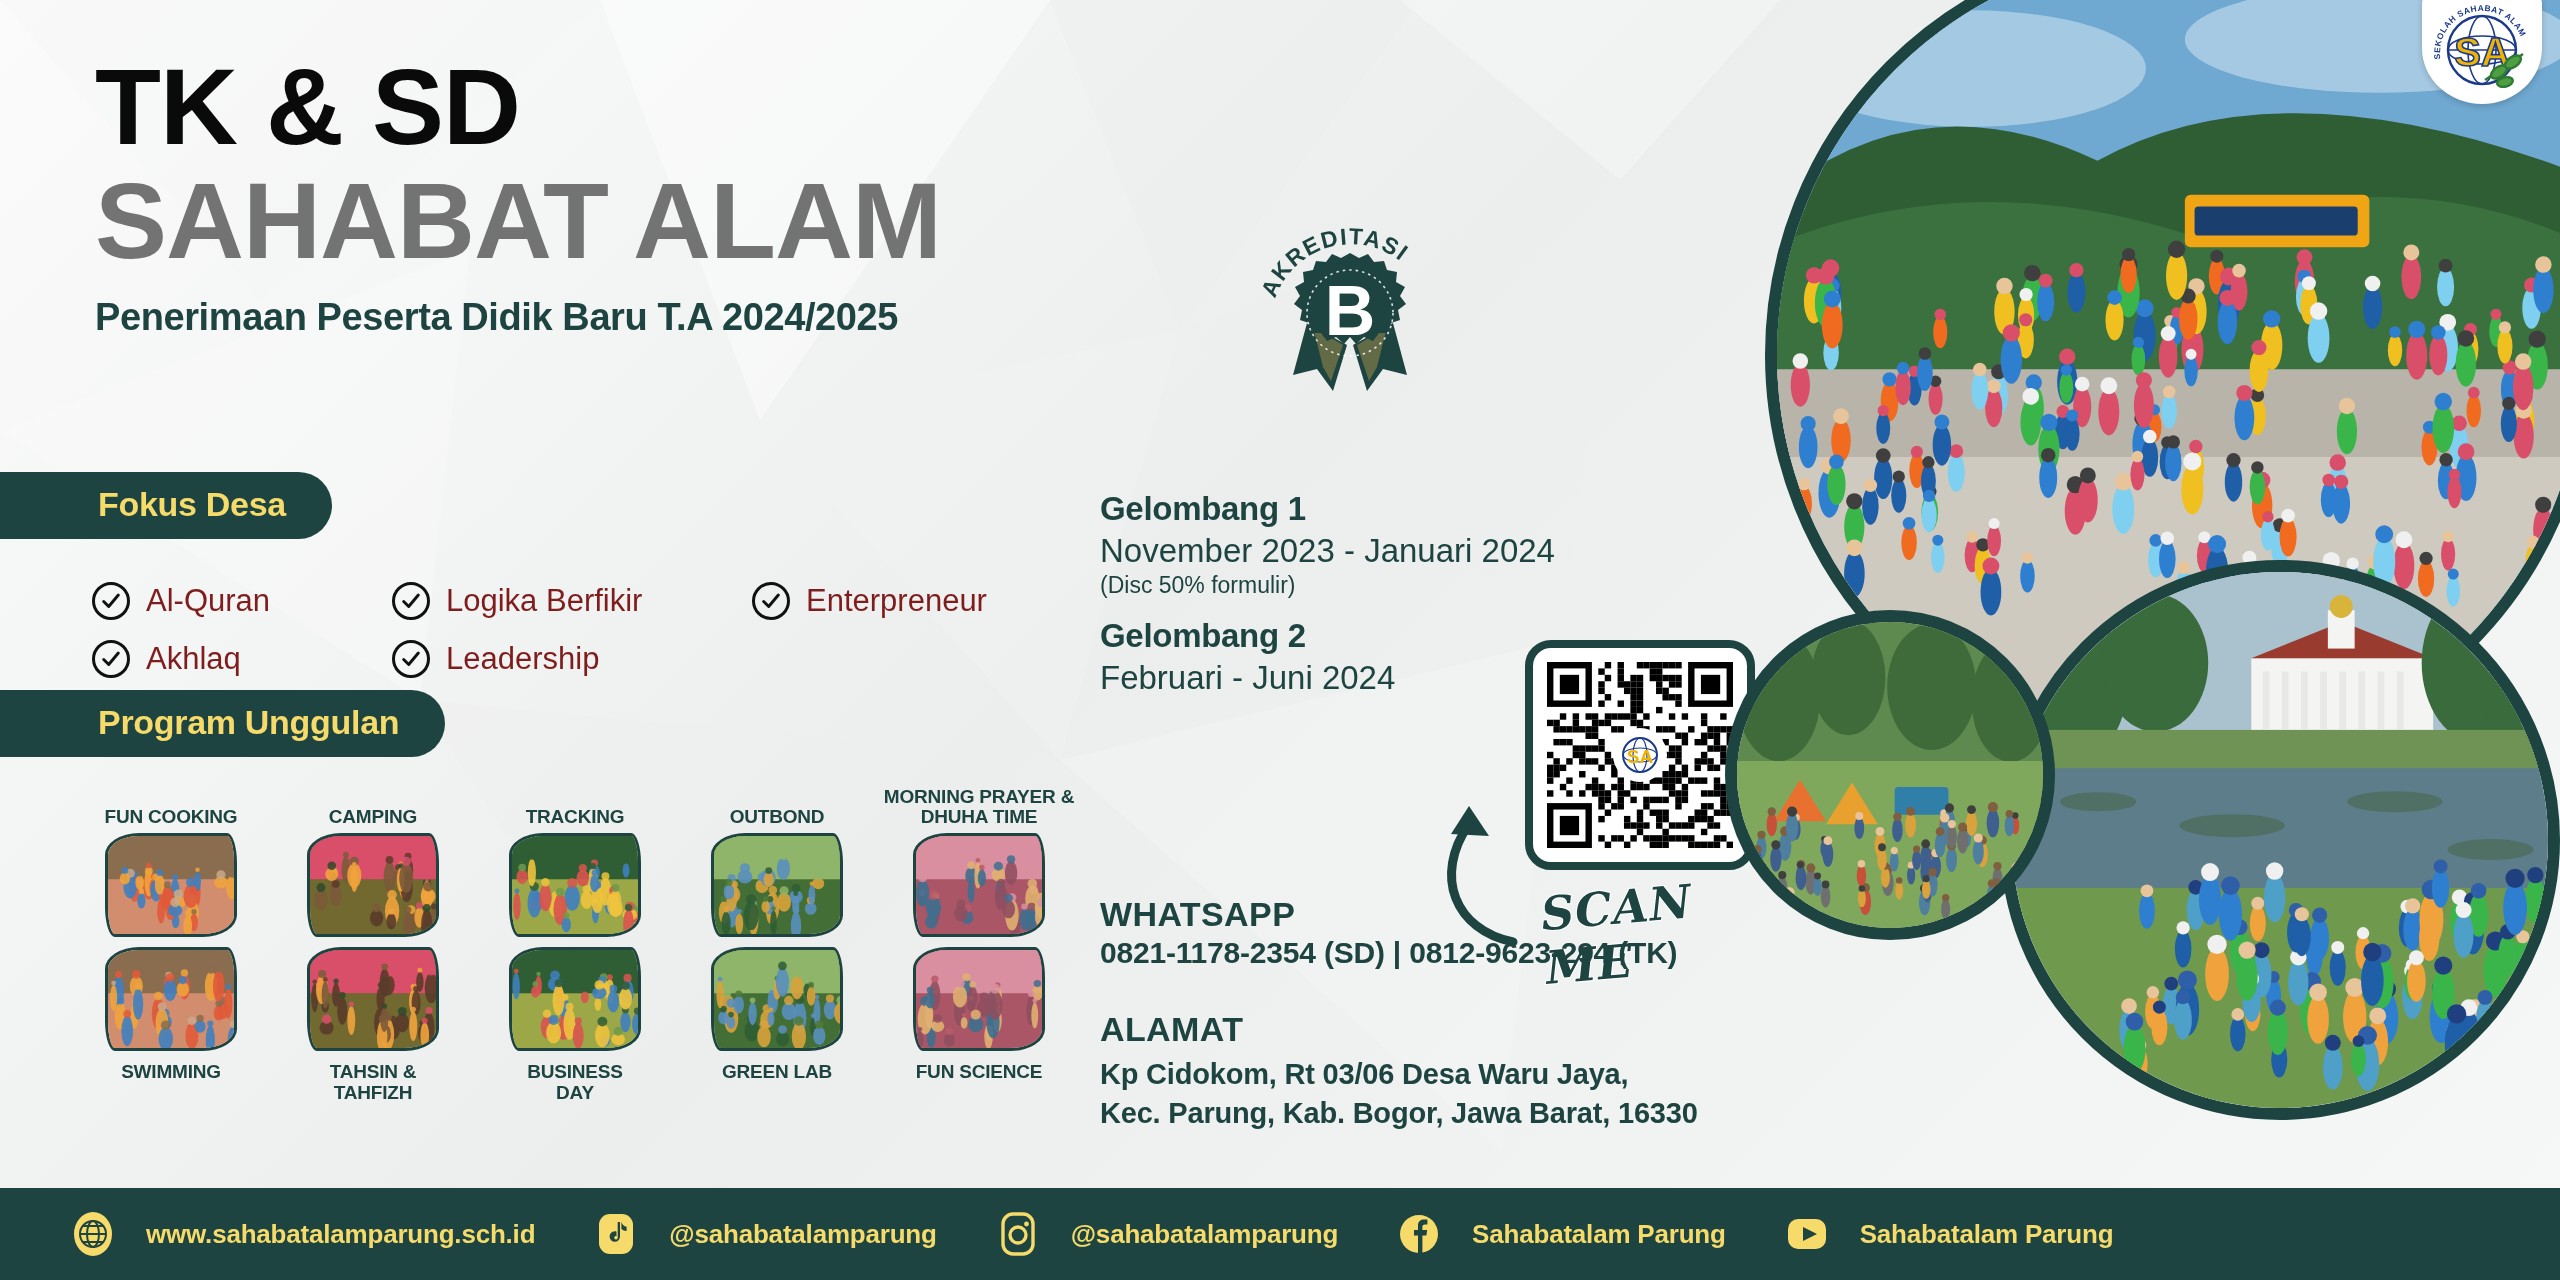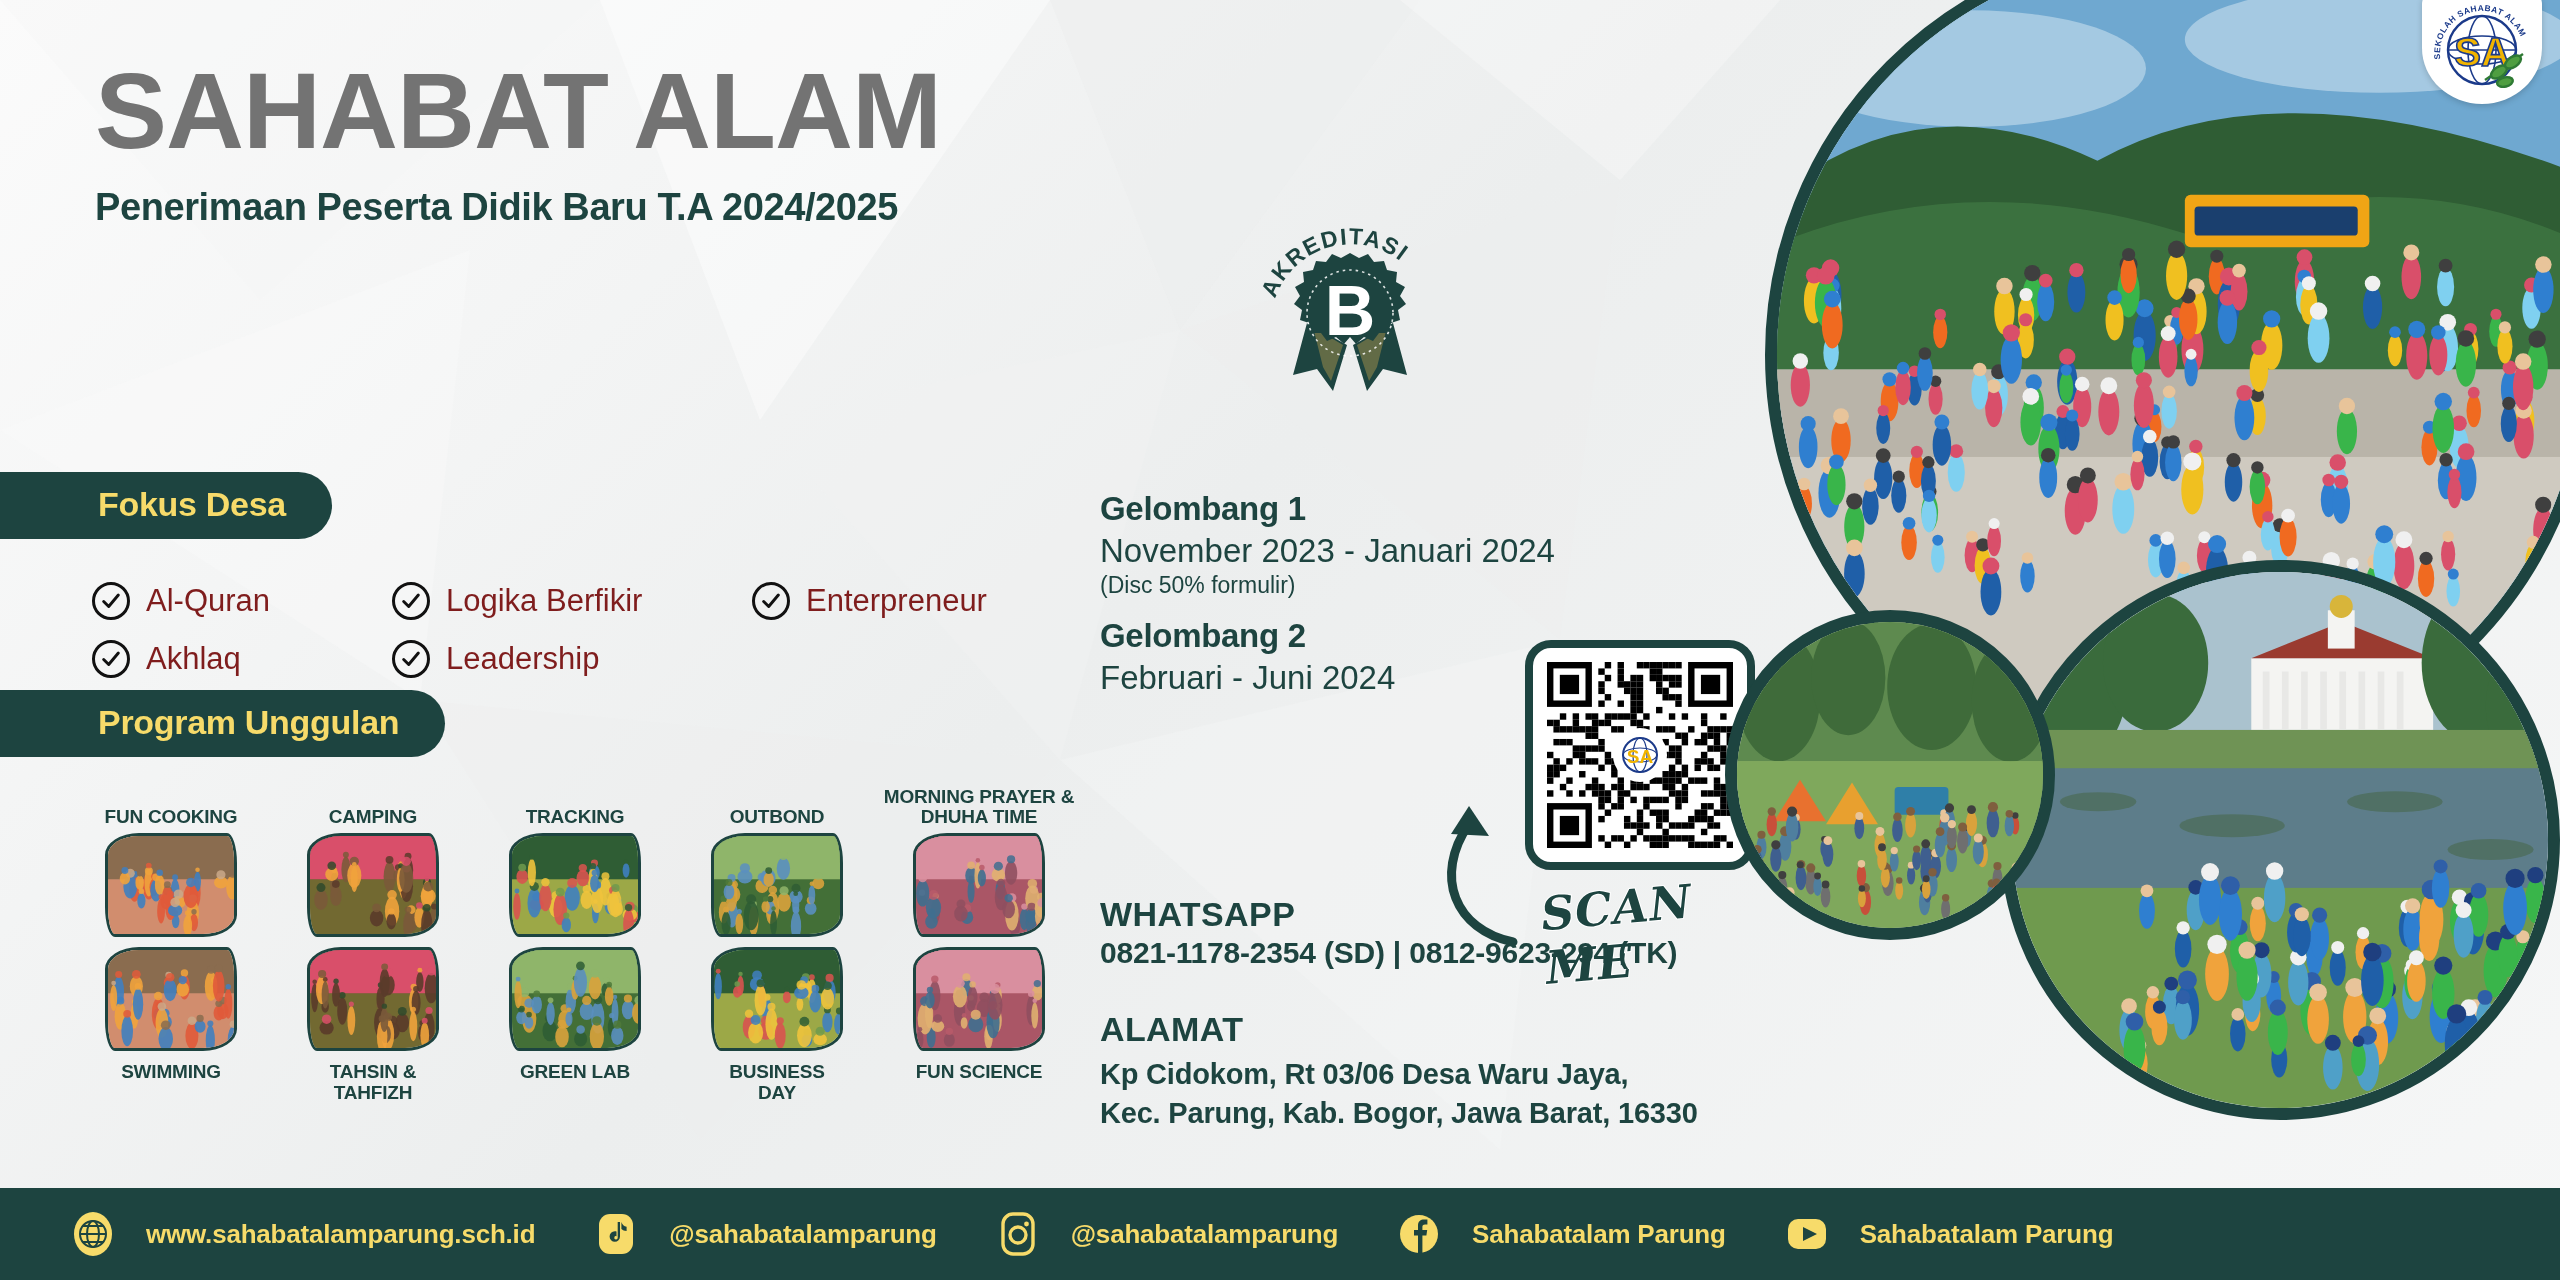--- a/index.html
+++ b/index.html
@@ -140,20 +140,21 @@
     <polygon points="1060,760 1560,640 1500,1150" fill="#f4f5f5" opacity=".7"></polygon>
     <polygon points="1180,330 1620,180 1560,640" fill="#ececec" opacity=".55"></polygon>
     <polygon points="1400,0 1780,0 1620,180" fill="#f7f8f8" opacity=".8"></polygon>
     <polygon points="0,0 600,0 260,300" fill="#f4f5f5" opacity=".6"></polygon>
   </svg>
 </div>
 
 <div id="left">
 
   <div id="title-block">
+    <div id="title-1">TK &amp; SD</div>
     <div id="title-2">SAHABAT ALAM</div>
     <div id="subtitle">Penerimaan Peserta Didik Baru T.A 2024/2025</div>
   </div>
 
   <div id="accred">
     <svg viewBox="0 0 190 200">
       <defs>
         <path id="arcpath" d="M 18,112 A 80,80 0 0 1 172,104" fill="none"></path>
       </defs>
       <text font-size="23" font-weight="800" fill="#1d4440" letter-spacing="1.5">
@@ -649,20 +650,80 @@
               <circle cx="78.2" cy="17.8" r="3.6" fill="#7a5a3a" opacity=".85"></circle>
               <ellipse cx="27.3" cy="47.7" rx="4.2" ry="12.6" fill="#5a3b2a" opacity=".9"></ellipse>
               <circle cx="27.3" cy="33.1" r="2.8" fill="#2f4a2c" opacity=".85"></circle>
               <ellipse cx="43.3" cy="74.8" rx="4.1" ry="15.4" fill="#f0a33c" opacity=".9"></ellipse>
               <circle cx="43.3" cy="57.4" r="2.7" fill="#d94f6a" opacity=".85"></circle>
             </svg></div>
           <div class="prog-cap below">TAHSIN &amp;<br>TAHFIZH</div>
         </div>
         <div class="prog-cell">
           <div class="photo"><svg width="100%" height="100%" viewBox="0 0 132 104" preserveAspectRatio="none">
+              <rect width="132" height="104" fill="#6f9a4e"></rect>
+              <rect width="132" height="46" fill="#2f5d34"></rect>
+              <rect y="46" width="132" height="58" fill="#f0c33c" opacity=".35"></rect>
+              <ellipse cx="131.4" cy="78.6" rx="5.6" ry="11.8" fill="#3f7fbf" opacity=".9"></ellipse>
+              <circle cx="131.4" cy="64.8" r="3.7" fill="#2f5d34" opacity=".85"></circle>
+              <ellipse cx="36.7" cy="81.8" rx="6.6" ry="12.2" fill="#d9534f" opacity=".9"></ellipse>
+              <circle cx="36.7" cy="67.6" r="4.4" fill="#f0c33c" opacity=".85"></circle>
+              <ellipse cx="102.5" cy="43.5" rx="4.6" ry="12.8" fill="#f0c33c" opacity=".9"></ellipse>
+              <circle cx="102.5" cy="28.8" r="3.1" fill="#d9534f" opacity=".85"></circle>
+              <ellipse cx="45.1" cy="36.1" rx="7.6" ry="7.3" fill="#3f7fbf" opacity=".9"></ellipse>
+              <circle cx="45.1" cy="26.8" r="5.1" fill="#3f7fbf" opacity=".85"></circle>
+              <ellipse cx="97.3" cy="95.9" rx="5.5" ry="6.7" fill="#3f7fbf" opacity=".9"></ellipse>
+              <circle cx="97.3" cy="87.2" r="3.7" fill="#6f9a4e" opacity=".85"></circle>
+              <ellipse cx="118.8" cy="76.5" rx="5.4" ry="10.9" fill="#3f7fbf" opacity=".9"></ellipse>
+              <circle cx="118.8" cy="63.6" r="3.6" fill="#2f5d34" opacity=".85"></circle>
+              <ellipse cx="55.6" cy="64.2" rx="5.4" ry="12.0" fill="#3f7fbf" opacity=".9"></ellipse>
+              <circle cx="55.6" cy="50.2" r="3.6" fill="#f0c33c" opacity=".85"></circle>
+              <ellipse cx="54.3" cy="86.1" rx="7.8" ry="9.1" fill="#d9534f" opacity=".9"></ellipse>
+              <circle cx="54.3" cy="75.0" r="5.2" fill="#d9534f" opacity=".85"></circle>
+              <ellipse cx="106.1" cy="54.8" rx="6.2" ry="11.6" fill="#3f7fbf" opacity=".9"></ellipse>
+              <circle cx="106.1" cy="41.2" r="4.2" fill="#3f7fbf" opacity=".85"></circle>
+              <ellipse cx="27.8" cy="37.9" rx="3.5" ry="10.5" fill="#d9534f" opacity=".9"></ellipse>
+              <circle cx="27.8" cy="25.4" r="2.3" fill="#6f9a4e" opacity=".85"></circle>
+              <ellipse cx="76.3" cy="50.1" rx="4.1" ry="6.5" fill="#d9534f" opacity=".9"></ellipse>
+              <circle cx="76.3" cy="41.6" r="2.7" fill="#2f5d34" opacity=".85"></circle>
+              <ellipse cx="90.0" cy="57.5" rx="3.5" ry="7.1" fill="#f0c33c" opacity=".9"></ellipse>
+              <circle cx="90.0" cy="48.4" r="2.4" fill="#f0c33c" opacity=".85"></circle>
+              <ellipse cx="121.1" cy="44.6" rx="6.4" ry="13.0" fill="#3f7fbf" opacity=".9"></ellipse>
+              <circle cx="121.1" cy="29.6" r="4.3" fill="#d9534f" opacity=".85"></circle>
+              <ellipse cx="43.6" cy="87.7" rx="7.9" ry="11.4" fill="#f0c33c" opacity=".9"></ellipse>
+              <circle cx="43.6" cy="74.3" r="5.2" fill="#3f7fbf" opacity=".85"></circle>
+              <ellipse cx="96.1" cy="40.9" rx="6.2" ry="10.0" fill="#f0c33c" opacity=".9"></ellipse>
+              <circle cx="96.1" cy="28.9" r="4.1" fill="#6f9a4e" opacity=".85"></circle>
+              <ellipse cx="118.9" cy="51.6" rx="6.9" ry="11.6" fill="#f0c33c" opacity=".9"></ellipse>
+              <circle cx="118.9" cy="37.9" r="4.6" fill="#2f5d34" opacity=".85"></circle>
+              <ellipse cx="60.2" cy="78.7" rx="6.3" ry="16.6" fill="#f0c33c" opacity=".9"></ellipse>
+              <circle cx="60.2" cy="60.1" r="4.2" fill="#f0c33c" opacity=".85"></circle>
+              <ellipse cx="69.4" cy="90.9" rx="5.7" ry="13.8" fill="#d9534f" opacity=".9"></ellipse>
+              <circle cx="69.4" cy="75.1" r="3.8" fill="#d9534f" opacity=".85"></circle>
+              <ellipse cx="94.4" cy="40.8" rx="6.2" ry="6.9" fill="#f0c33c" opacity=".9"></ellipse>
+              <circle cx="94.4" cy="31.9" r="4.1" fill="#3f7fbf" opacity=".85"></circle>
+              <ellipse cx="111.2" cy="94.8" rx="7.1" ry="6.4" fill="#f0c33c" opacity=".9"></ellipse>
+              <circle cx="111.2" cy="86.3" r="4.8" fill="#6f9a4e" opacity=".85"></circle>
+              <ellipse cx="94.7" cy="90.6" rx="7.7" ry="12.6" fill="#f0c33c" opacity=".9"></ellipse>
+              <circle cx="94.7" cy="76.0" r="5.2" fill="#2f5d34" opacity=".85"></circle>
+              <ellipse cx="91.5" cy="45.5" rx="7.6" ry="6.4" fill="#3f7fbf" opacity=".9"></ellipse>
+              <circle cx="91.5" cy="37.1" r="5.1" fill="#f0c33c" opacity=".85"></circle>
+              <ellipse cx="4.4" cy="38.4" rx="3.9" ry="13.9" fill="#3f7fbf" opacity=".9"></ellipse>
+              <circle cx="4.4" cy="22.5" r="2.6" fill="#d9534f" opacity=".85"></circle>
+              <ellipse cx="50.1" cy="49.1" rx="3.9" ry="11.7" fill="#d9534f" opacity=".9"></ellipse>
+              <circle cx="50.1" cy="35.4" r="2.6" fill="#3f7fbf" opacity=".85"></circle>
+              <ellipse cx="24.3" cy="44.4" rx="4.4" ry="6.3" fill="#d9534f" opacity=".9"></ellipse>
+              <circle cx="24.3" cy="36.1" r="2.9" fill="#6f9a4e" opacity=".85"></circle>
+              <ellipse cx="48.8" cy="53.3" rx="6.3" ry="16.1" fill="#f0c33c" opacity=".9"></ellipse>
+              <circle cx="48.8" cy="35.2" r="4.2" fill="#2f5d34" opacity=".85"></circle>
+            </svg></div>
+          <div class="prog-cap below">BUSINESS<br>DAY</div>
+        </div>
+        <div class="prog-cell">
+          <div class="photo"><svg width="100%" height="100%" viewBox="0 0 132 104" preserveAspectRatio="none">
               <rect width="132" height="104" fill="#4f7a3a"></rect>
               <rect width="132" height="46" fill="#8fb56a"></rect>
               <rect y="46" width="132" height="58" fill="#2f5d34" opacity=".35"></rect>
               <ellipse cx="13.1" cy="54.6" rx="7.6" ry="7.6" fill="#d9a23c" opacity=".9"></ellipse>
               <circle cx="13.1" cy="45.1" r="5.1" fill="#8fb56a" opacity=".85"></circle>
               <ellipse cx="89.9" cy="71.8" rx="6.9" ry="16.9" fill="#5a8fbf" opacity=".9"></ellipse>
               <circle cx="89.9" cy="52.9" r="4.6" fill="#2f5d34" opacity=".85"></circle>
               <ellipse cx="55.3" cy="73.7" rx="6.8" ry="9.7" fill="#d9a23c" opacity=".9"></ellipse>
               <circle cx="55.3" cy="62.0" r="4.5" fill="#d9a23c" opacity=".85"></circle>
               <ellipse cx="104.5" cy="81.9" rx="4.1" ry="10.2" fill="#2f5d34" opacity=".9"></ellipse>
@@ -706,80 +767,20 @@
               <ellipse cx="59.7" cy="73.2" rx="3.7" ry="7.7" fill="#5a8fbf" opacity=".9"></ellipse>
               <circle cx="59.7" cy="63.5" r="2.5" fill="#d9a23c" opacity=".85"></circle>
               <ellipse cx="6.4" cy="47.4" rx="3.9" ry="14.5" fill="#d9a23c" opacity=".9"></ellipse>
               <circle cx="6.4" cy="30.9" r="2.6" fill="#5a8fbf" opacity=".85"></circle>
               <ellipse cx="25.9" cy="58.0" rx="5.5" ry="9.5" fill="#5a8fbf" opacity=".9"></ellipse>
               <circle cx="25.9" cy="46.5" r="3.6" fill="#4f7a3a" opacity=".85"></circle>
               <ellipse cx="40.4" cy="67.6" rx="4.4" ry="12.2" fill="#5a8fbf" opacity=".9"></ellipse>
               <circle cx="40.4" cy="53.4" r="3.0" fill="#8fb56a" opacity=".85"></circle>
             </svg></div>
           <div class="prog-cap below">GREEN LAB</div>
-        </div>
-        <div class="prog-cell">
-          <div class="photo"><svg width="100%" height="100%" viewBox="0 0 132 104" preserveAspectRatio="none">
-              <rect width="132" height="104" fill="#6f9a4e"></rect>
-              <rect width="132" height="46" fill="#2f5d34"></rect>
-              <rect y="46" width="132" height="58" fill="#f0c33c" opacity=".35"></rect>
-              <ellipse cx="131.4" cy="78.6" rx="5.6" ry="11.8" fill="#3f7fbf" opacity=".9"></ellipse>
-              <circle cx="131.4" cy="64.8" r="3.7" fill="#2f5d34" opacity=".85"></circle>
-              <ellipse cx="36.7" cy="81.8" rx="6.6" ry="12.2" fill="#d9534f" opacity=".9"></ellipse>
-              <circle cx="36.7" cy="67.6" r="4.4" fill="#f0c33c" opacity=".85"></circle>
-              <ellipse cx="102.5" cy="43.5" rx="4.6" ry="12.8" fill="#f0c33c" opacity=".9"></ellipse>
-              <circle cx="102.5" cy="28.8" r="3.1" fill="#d9534f" opacity=".85"></circle>
-              <ellipse cx="45.1" cy="36.1" rx="7.6" ry="7.3" fill="#3f7fbf" opacity=".9"></ellipse>
-              <circle cx="45.1" cy="26.8" r="5.1" fill="#3f7fbf" opacity=".85"></circle>
-              <ellipse cx="97.3" cy="95.9" rx="5.5" ry="6.7" fill="#3f7fbf" opacity=".9"></ellipse>
-              <circle cx="97.3" cy="87.2" r="3.7" fill="#6f9a4e" opacity=".85"></circle>
-              <ellipse cx="118.8" cy="76.5" rx="5.4" ry="10.9" fill="#3f7fbf" opacity=".9"></ellipse>
-              <circle cx="118.8" cy="63.6" r="3.6" fill="#2f5d34" opacity=".85"></circle>
-              <ellipse cx="55.6" cy="64.2" rx="5.4" ry="12.0" fill="#3f7fbf" opacity=".9"></ellipse>
-              <circle cx="55.6" cy="50.2" r="3.6" fill="#f0c33c" opacity=".85"></circle>
-              <ellipse cx="54.3" cy="86.1" rx="7.8" ry="9.1" fill="#d9534f" opacity=".9"></ellipse>
-              <circle cx="54.3" cy="75.0" r="5.2" fill="#d9534f" opacity=".85"></circle>
-              <ellipse cx="106.1" cy="54.8" rx="6.2" ry="11.6" fill="#3f7fbf" opacity=".9"></ellipse>
-              <circle cx="106.1" cy="41.2" r="4.2" fill="#3f7fbf" opacity=".85"></circle>
-              <ellipse cx="27.8" cy="37.9" rx="3.5" ry="10.5" fill="#d9534f" opacity=".9"></ellipse>
-              <circle cx="27.8" cy="25.4" r="2.3" fill="#6f9a4e" opacity=".85"></circle>
-              <ellipse cx="76.3" cy="50.1" rx="4.1" ry="6.5" fill="#d9534f" opacity=".9"></ellipse>
-              <circle cx="76.3" cy="41.6" r="2.7" fill="#2f5d34" opacity=".85"></circle>
-              <ellipse cx="90.0" cy="57.5" rx="3.5" ry="7.1" fill="#f0c33c" opacity=".9"></ellipse>
-              <circle cx="90.0" cy="48.4" r="2.4" fill="#f0c33c" opacity=".85"></circle>
-              <ellipse cx="121.1" cy="44.6" rx="6.4" ry="13.0" fill="#3f7fbf" opacity=".9"></ellipse>
-              <circle cx="121.1" cy="29.6" r="4.3" fill="#d9534f" opacity=".85"></circle>
-              <ellipse cx="43.6" cy="87.7" rx="7.9" ry="11.4" fill="#f0c33c" opacity=".9"></ellipse>
-              <circle cx="43.6" cy="74.3" r="5.2" fill="#3f7fbf" opacity=".85"></circle>
-              <ellipse cx="96.1" cy="40.9" rx="6.2" ry="10.0" fill="#f0c33c" opacity=".9"></ellipse>
-              <circle cx="96.1" cy="28.9" r="4.1" fill="#6f9a4e" opacity=".85"></circle>
-              <ellipse cx="118.9" cy="51.6" rx="6.9" ry="11.6" fill="#f0c33c" opacity=".9"></ellipse>
-              <circle cx="118.9" cy="37.9" r="4.6" fill="#2f5d34" opacity=".85"></circle>
-              <ellipse cx="60.2" cy="78.7" rx="6.3" ry="16.6" fill="#f0c33c" opacity=".9"></ellipse>
-              <circle cx="60.2" cy="60.1" r="4.2" fill="#f0c33c" opacity=".85"></circle>
-              <ellipse cx="69.4" cy="90.9" rx="5.7" ry="13.8" fill="#d9534f" opacity=".9"></ellipse>
-              <circle cx="69.4" cy="75.1" r="3.8" fill="#d9534f" opacity=".85"></circle>
-              <ellipse cx="94.4" cy="40.8" rx="6.2" ry="6.9" fill="#f0c33c" opacity=".9"></ellipse>
-              <circle cx="94.4" cy="31.9" r="4.1" fill="#3f7fbf" opacity=".85"></circle>
-              <ellipse cx="111.2" cy="94.8" rx="7.1" ry="6.4" fill="#f0c33c" opacity=".9"></ellipse>
-              <circle cx="111.2" cy="86.3" r="4.8" fill="#6f9a4e" opacity=".85"></circle>
-              <ellipse cx="94.7" cy="90.6" rx="7.7" ry="12.6" fill="#f0c33c" opacity=".9"></ellipse>
-              <circle cx="94.7" cy="76.0" r="5.2" fill="#2f5d34" opacity=".85"></circle>
-              <ellipse cx="91.5" cy="45.5" rx="7.6" ry="6.4" fill="#3f7fbf" opacity=".9"></ellipse>
-              <circle cx="91.5" cy="37.1" r="5.1" fill="#f0c33c" opacity=".85"></circle>
-              <ellipse cx="4.4" cy="38.4" rx="3.9" ry="13.9" fill="#3f7fbf" opacity=".9"></ellipse>
-              <circle cx="4.4" cy="22.5" r="2.6" fill="#d9534f" opacity=".85"></circle>
-              <ellipse cx="50.1" cy="49.1" rx="3.9" ry="11.7" fill="#d9534f" opacity=".9"></ellipse>
-              <circle cx="50.1" cy="35.4" r="2.6" fill="#3f7fbf" opacity=".85"></circle>
-              <ellipse cx="24.3" cy="44.4" rx="4.4" ry="6.3" fill="#d9534f" opacity=".9"></ellipse>
-              <circle cx="24.3" cy="36.1" r="2.9" fill="#6f9a4e" opacity=".85"></circle>
-              <ellipse cx="48.8" cy="53.3" rx="6.3" ry="16.1" fill="#f0c33c" opacity=".9"></ellipse>
-              <circle cx="48.8" cy="35.2" r="4.2" fill="#2f5d34" opacity=".85"></circle>
-            </svg></div>
-          <div class="prog-cap below">BUSINESS<br>DAY</div>
         </div>
         <div class="prog-cell">
           <div class="photo"><svg width="100%" height="100%" viewBox="0 0 132 104" preserveAspectRatio="none">
               <rect width="132" height="104" fill="#b85a6a"></rect>
               <rect width="132" height="46" fill="#d98f9f"></rect>
               <rect y="46" width="132" height="58" fill="#8f4f5f" opacity=".35"></rect>
               <ellipse cx="15.9" cy="92.7" rx="4.7" ry="11.3" fill="#3f6f8f" opacity=".9"></ellipse>
               <circle cx="15.9" cy="79.4" r="3.1" fill="#d98f9f" opacity=".85"></circle>
               <ellipse cx="22.8" cy="80.8" rx="6.8" ry="6.2" fill="#e0b070" opacity=".9"></ellipse>
               <circle cx="22.8" cy="72.6" r="4.5" fill="#8f4f5f" opacity=".85"></circle>

